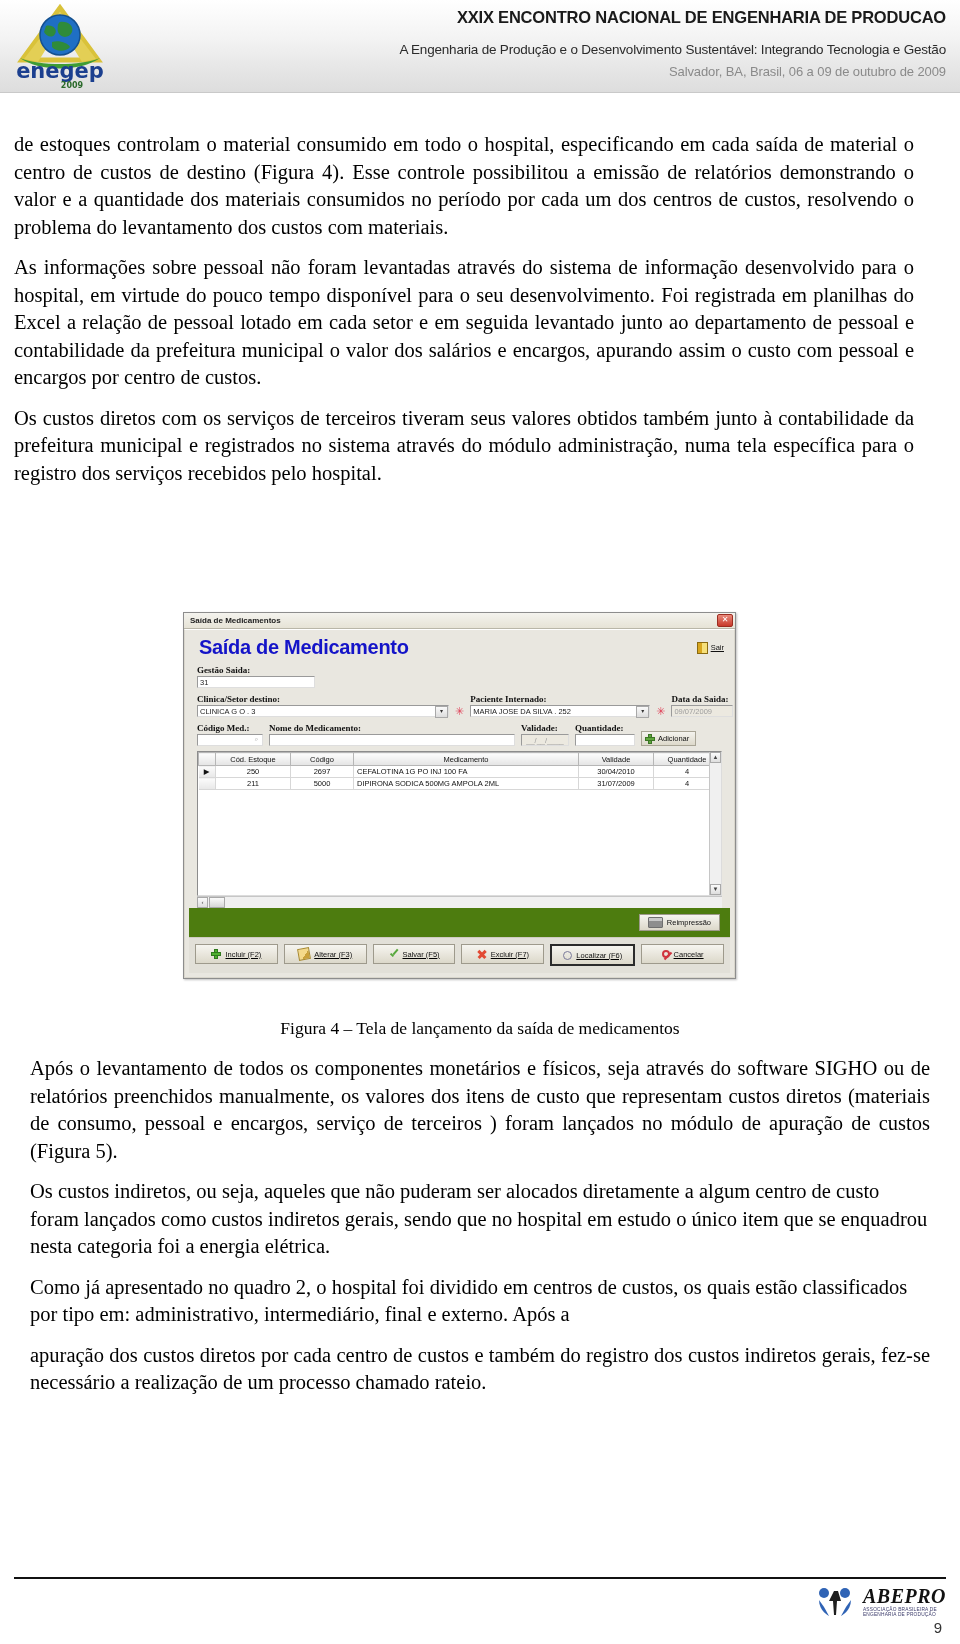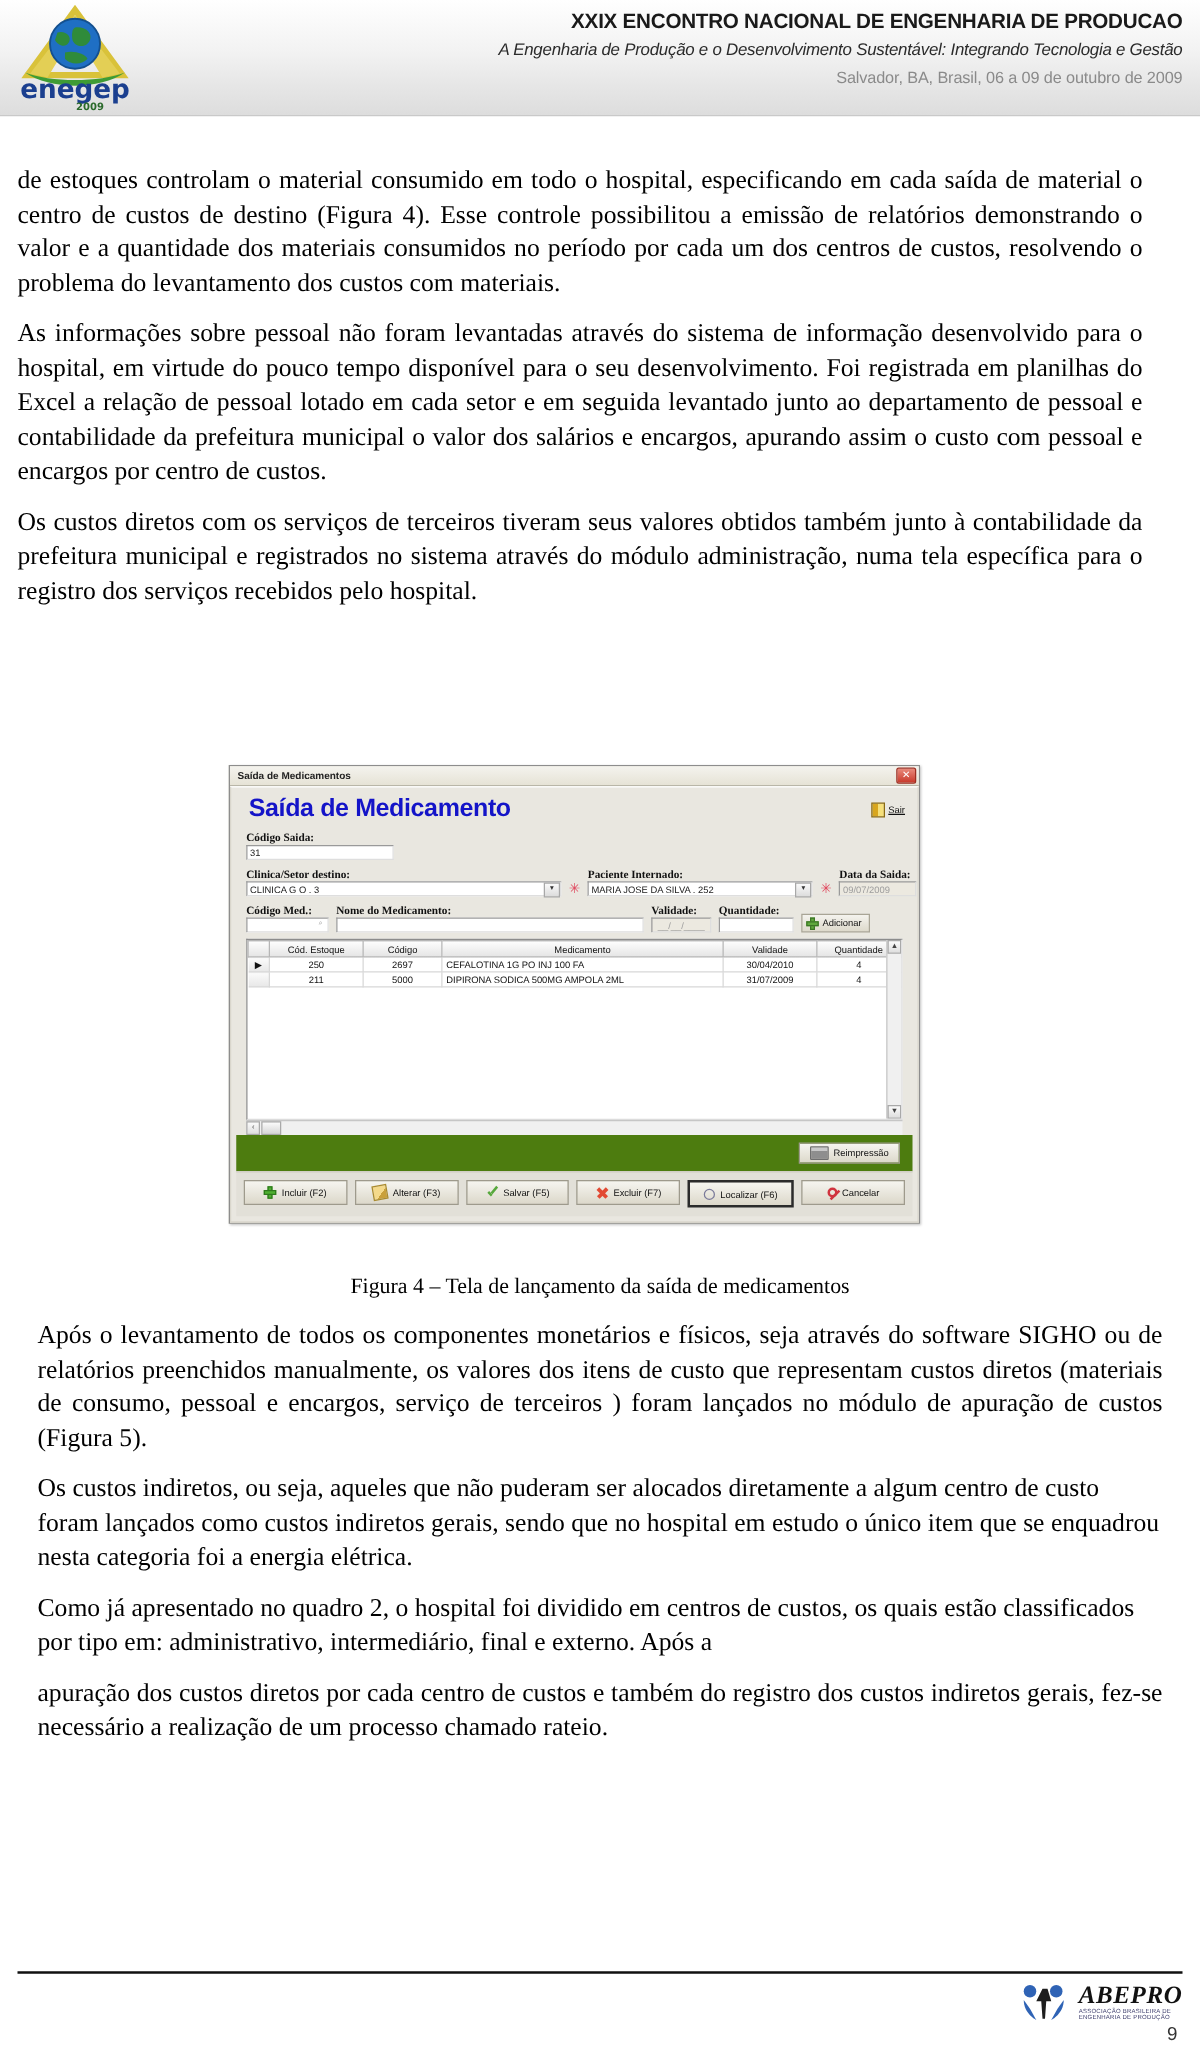--- a/index.html
+++ b/index.html
@@ -43,24 +43,23 @@
   .hdr-line1 {
     font-weight: bold;
     font-size: 16.5px;
     letter-spacing: -0.2px;
     color: #1a1a1a;
     white-space: nowrap;
   }
   .hdr-line2 {
     font-size: 13.5px;
     color: #2b2b2b;
-    margin-top: 5px;
+    margin-top: 15px;
     letter-spacing: -0.2px;
     white-space: nowrap;
-    font-style: italic;
   }
   .hdr-line3 {
     font-size: 13px;
     color: #8a8a8a;
     margin-top: 7px;
     letter-spacing: -0.1px;
     white-space: nowrap;
   }
 
   
@@ -297,20 +296,21 @@
     background: linear-gradient(to bottom,#c9c9c9 0 35%, #8e8e8e 35% 100%);
     border: 1px solid #6f6f6f; border-radius: 1px;
   }
   .reimp-label { font-size: 7.5px; color:#111; }
 
   .btn-bar {
     display: flex; gap: 6px;
     padding: 6px 6px 7px 6px;
     background: #e2e0d8;
     border-top: 1px solid #cfccc2;
+    text-decoration: underline;
   }
   .act-btn {
     flex: 1;
     display: flex; align-items: center; justify-content: center; gap: 4px;
     background: linear-gradient(to bottom,#f6f5f0,#dcd8ca);
     border: 1px solid #9e9a8c;
     height: 18px;
     font-size: 7.5px; color:#111;
   }
   .act-btn.focused { border: 2px solid #2b2b2b; }
@@ -424,21 +424,21 @@
 
       <div class="form-head">
         <div class="form-title">Saída de Medicamento</div>
         <div class="sair-btn">
           <span class="sair-icon"></span>
           <span class="sair-label">Sair</span>
         </div>
       </div>
 
       <div class="field-block">
-        <span class="lbl">Código Saida:</span>
+        <span class="lbl">Gestão Saida:</span>
         <div class="inp" style="width:118px;">31</div>
       </div>
 
       <div class="row">
         <div style="width:252px;">
           <span class="lbl">Clinica/Setor destino:</span>
           <div class="combo">
             <div class="inp" style="width:252px;padding-right:13px;">CLINICA G O . 3</div>
             <span class="arrow">▾</span>
           </div>

